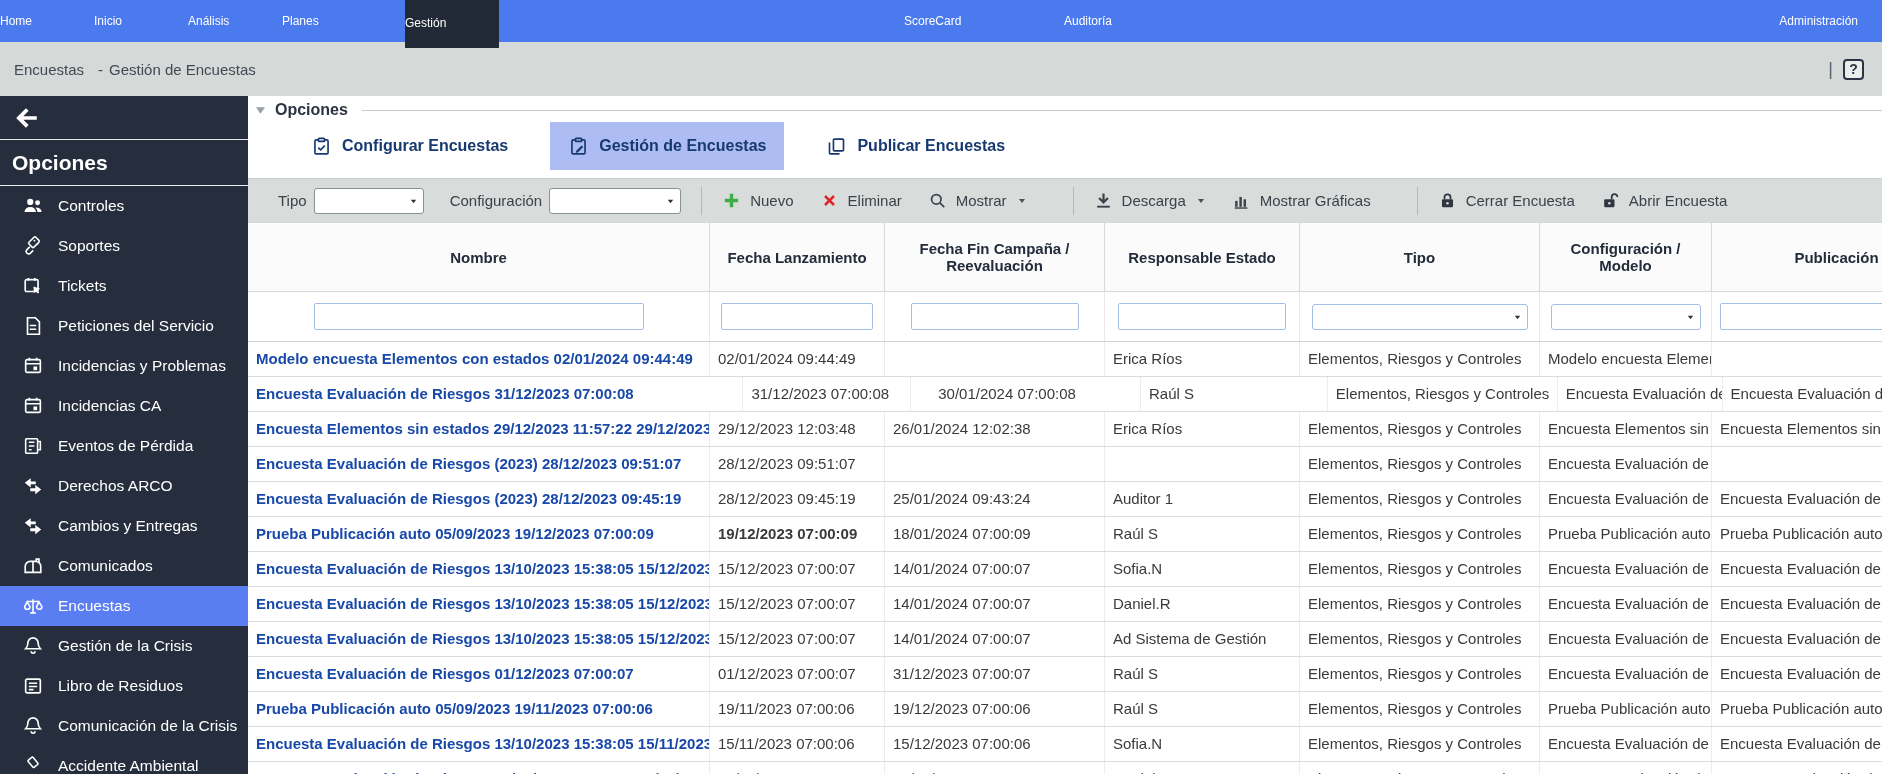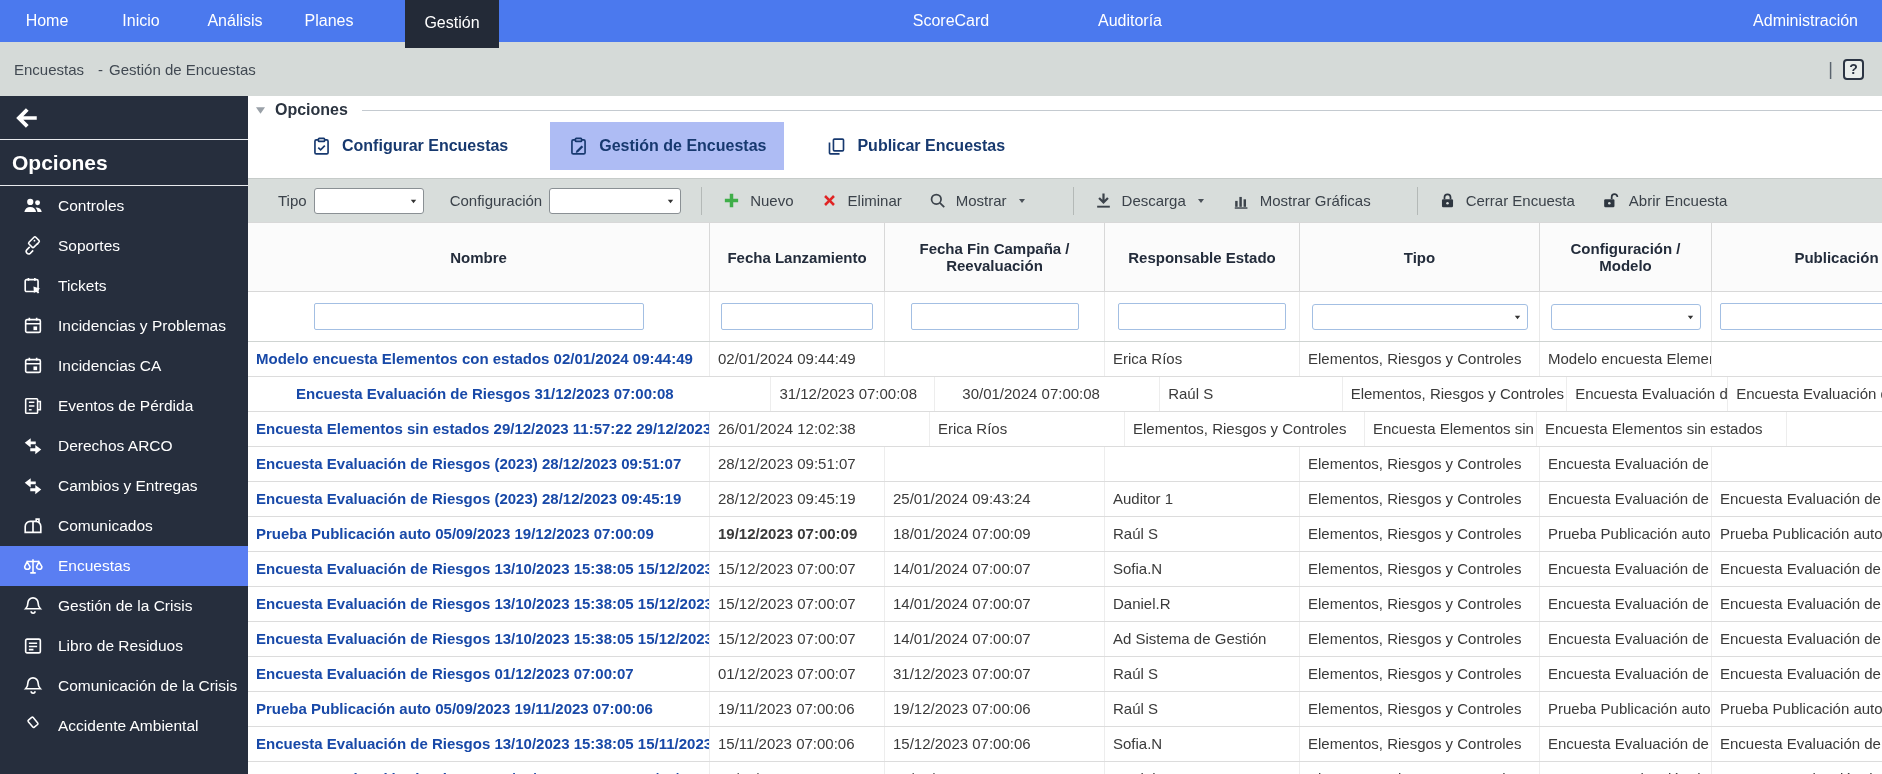--- a/index.html
+++ b/index.html
@@ -2,22 +2,22 @@
 <html><head>
 <meta charset="utf-8">
 <style>
   * { box-sizing: border-box; margin: 0; padding: 0; }
   html,body { width:1882px; height:774px; overflow:hidden; background:#fff;
     font-family:"Liberation Sans", sans-serif; }
 
   
   .nav { position:absolute; top:0; left:0; width:1882px; height:42px;
     background:#4b79ee; display:flex; align-items:flex-start; z-index:5; }
-  .nav-item { width:94px; height:42px; line-height:42px; text-align:center;
-    color:#fff; font-size:16px; cursor:pointer; white-space:nowrap; }
+  .nav-item { width:94px; height:42px; line-height:42px; text-align:left;
+    color:#fff; font-size:12px; cursor:pointer; white-space:nowrap; }
   .nav-item.active { background:#232a37; height:48px; line-height:46px;margin-left:29px; }
   .nav-item.n-scorecard { margin-left:405px; }
   .nav-item.n-auditoria { margin-left:66px; width:132px; }
   .nav-item.n-admin { margin-left:auto; width:auto; padding:0 24px; }
 
   
   .crumbbar { position:absolute; top:42px; left:0; width:1882px; height:54px;
     background:#d5dad8; display:flex; align-items:center; padding:0 18px 0 14px;
     color:#414952; font-size:15px; }
   .crumb-sep { margin:0 6px 0 14px; }
@@ -162,20 +162,29 @@
               <path d="M7 3.2v3M14 3.2v3"></path>
             </g>
             <path d="M12.5 12.5l7.5 2.6-3.2 1.2 2 3-1.6 1-2-3-2.2 2.6z" fill="currentColor"></path>
           </svg>
         </span>
         <span>Tickets</span>
       </div>
       <div class="side-item">
         <span class="ic">
           <svg viewBox="0 0 24 24" xmlns="http://www.w3.org/2000/svg">
+            <path d="M6 3h8.5L19 7.5V21H6z" fill="none" stroke="currentColor" stroke-width="1.8"></path>
+            <path d="M8.5 11.5h7M8.5 15.5h7" stroke="currentColor" stroke-width="1.8"></path>
+          </svg>
+        </span>
+        <span>Peticiones del Servicio</span>
+      </div>
+      <div class="side-item">
+        <span class="ic">
+          <svg viewBox="0 0 24 24" xmlns="http://www.w3.org/2000/svg">
             <g fill="none" stroke="currentColor" stroke-width="1.8">
               <rect x="4" y="5" width="16" height="14" rx="1.5"></rect>
               <path d="M8 3v3M16 3v3M4 9.5h16"></path>
             </g>
             <rect x="12.5" y="12.5" width="4" height="4" fill="currentColor"></rect>
           </svg>
         </span>
         <span>Incidencias y Problemas</span>
       </div>
       <div class="side-item">
@@ -479,30 +488,31 @@
         <div class="g-row">
           <div class="g-cell" style="width: 462px;"><a href="#">Modelo encuesta Elementos con estados 02/01/2024 09:44:49</a></div>
           <div class="g-cell" style="width: 175px;">02/01/2024 09:44:49</div>
           <div class="g-cell" style="width: 220px;"></div>
           <div class="g-cell" style="width: 195px;">Erica Ríos</div>
           <div class="g-cell" style="width: 240px;">Elementos, Riesgos y Controles</div>
           <div class="g-cell" style="width: 172px;">Modelo encuesta Elementos</div>
           <div class="g-cell" style="width: 250px;"></div>
         </div>
         <div class="g-row">
-          <div class="g-cell" style="width: 518px; margin-left: 40px;"><a href="#">Encuesta Evaluación de Riesgos 31/12/2023 07:00:08</a></div>
+          <div class="g-cell" style="width: 518px;"><a href="#">Encuesta Evaluación de Riesgos 31/12/2023 07:00:08</a></div>
           <div class="g-cell" style="width: 175px;">31/12/2023 07:00:08</div>
           <div class="g-cell" style="width: 220px; margin-left: 19px;">30/01/2024 07:00:08</div>
           <div class="g-cell" style="width: 195px;">Raúl S</div>
           <div class="g-cell" style="width: 240px;">Elementos, Riesgos y Controles</div>
           <div class="g-cell" style="width: 172px;">Encuesta Evaluación de Riesgos</div>
           <div class="g-cell" style="width: 250px;">Encuesta Evaluación de Riesgos</div>
         </div>
         <div class="g-row">
           <div class="g-cell" style="width: 462px;"><a href="#">Encuesta Elementos sin estados 29/12/2023 11:57:22 29/12/2023</a></div>
+          <div class="g-cell" style="width: 175px;">29/12/2023 12:03:48</div>
           <div class="g-cell" style="width: 220px;">26/01/2024 12:02:38</div>
           <div class="g-cell" style="width: 195px;">Erica Ríos</div>
           <div class="g-cell" style="width: 240px;">Elementos, Riesgos y Controles</div>
           <div class="g-cell" style="width: 172px;">Encuesta Elementos sin estados</div>
           <div class="g-cell" style="width: 250px;">Encuesta Elementos sin estados</div>
         </div>
         <div class="g-row">
           <div class="g-cell" style="width: 462px;"><a href="#">Encuesta Evaluación de Riesgos (2023) 28/12/2023 09:51:07</a></div>
           <div class="g-cell" style="width: 175px;">28/12/2023 09:51:07</div>
           <div class="g-cell" style="width: 220px;"></div>

